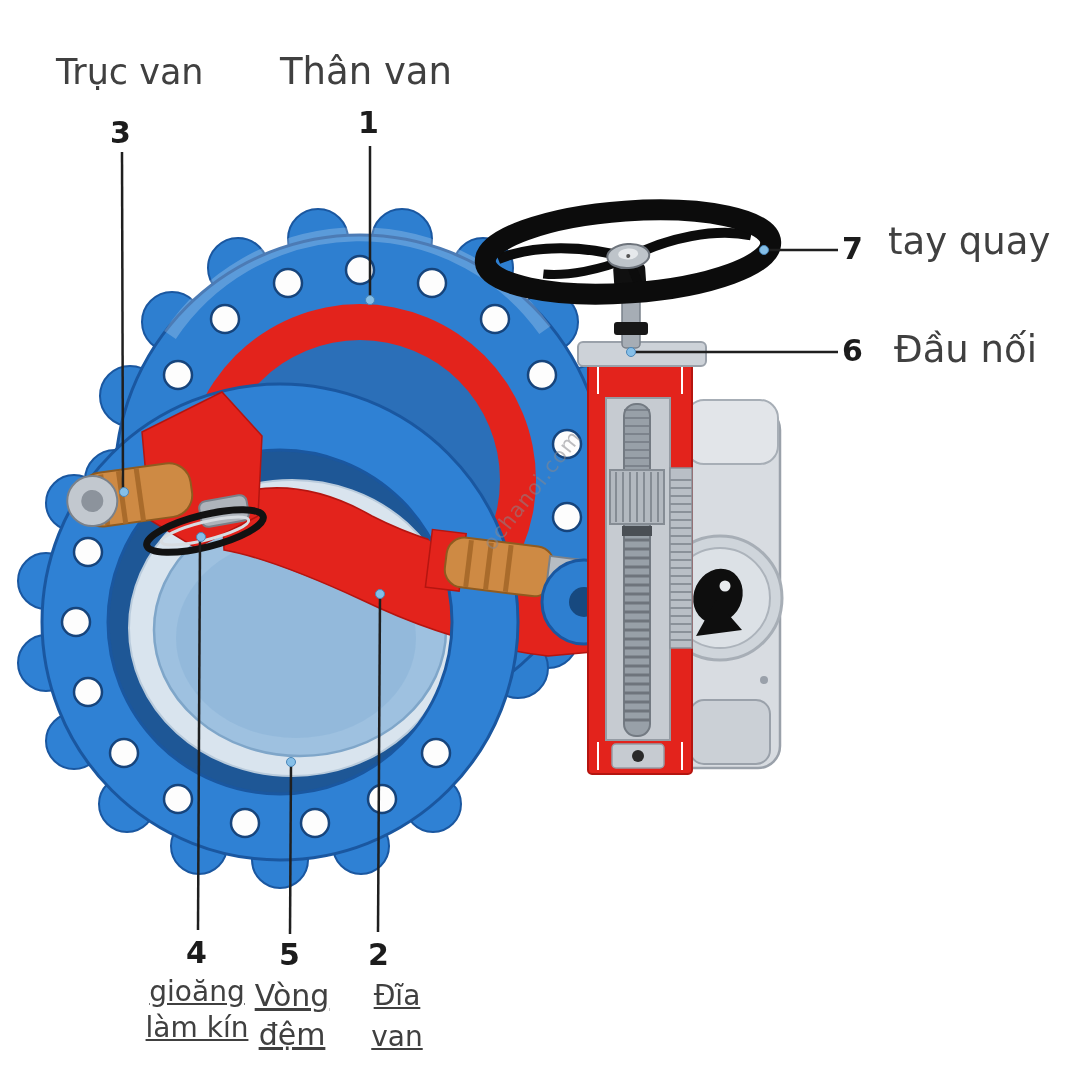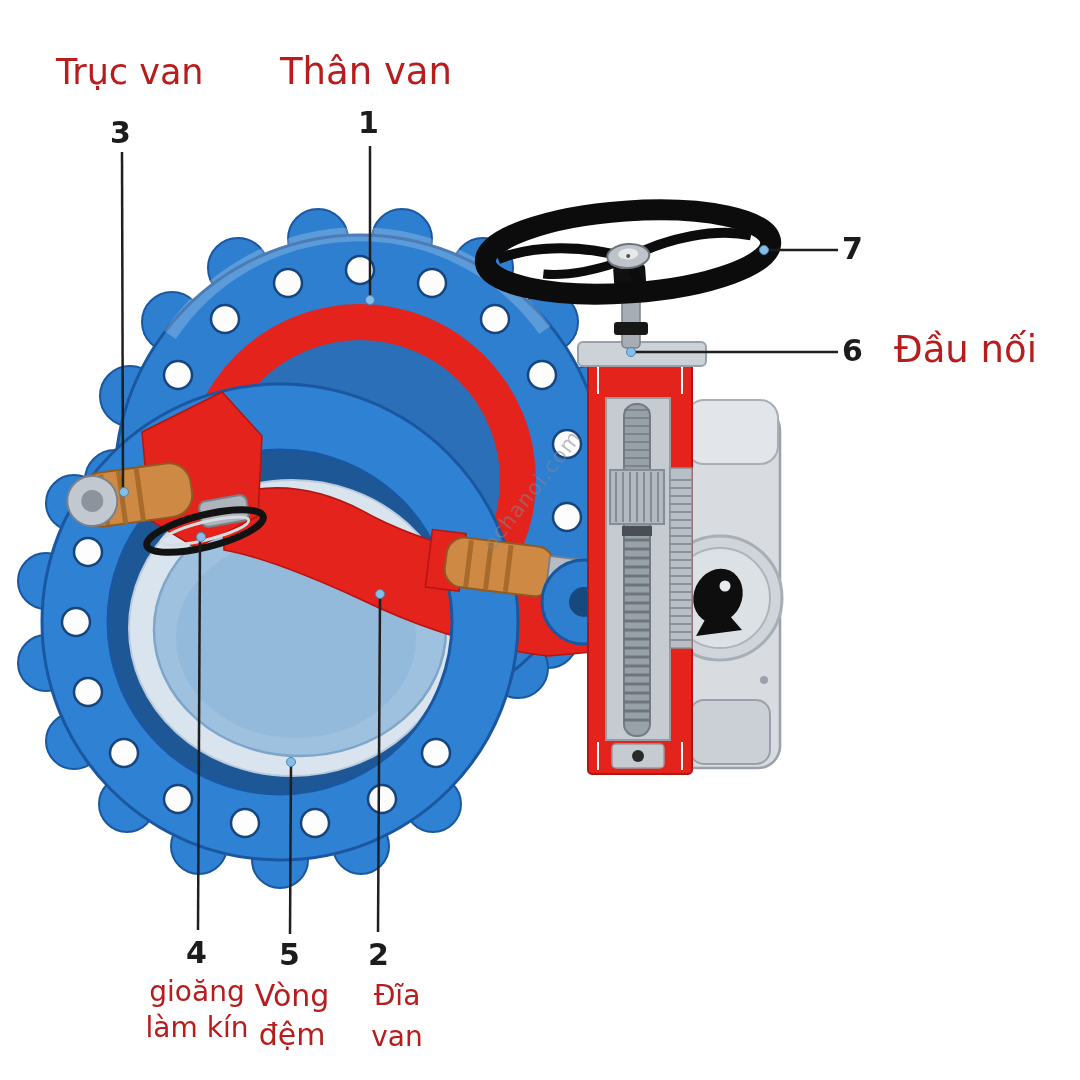--- a/index.html
+++ b/index.html
@@ -2,24 +2,24 @@
 <html><head>
 <meta charset="utf-8">
 <style>
   html,body{margin:0;padding:0;background:#ffffff;}
   #stage{
     position:relative;width:1080px;height:1080px;background:#ffffff;overflow:hidden;
     font-family:"DejaVu Sans","Liberation Sans",sans-serif;color:#111;
   }
   #stage svg{position:absolute;left:0;top:0;}
   .num{position:absolute;font-weight:bold;font-size:30px;color:#1c1c1c;line-height:1;}
-  .lbl{position:absolute;color:#b91c1c;white-space:pre-line;line-height:1.3;}
+  .lbl{position:absolute;color:#404040;white-space:pre-line;line-height:1.3;}
   .lbl.big{font-size:35px;}
   .lbl.right{font-size:37px;}
-  .lbl.small{font-size:28px;text-align:center;}
+  .lbl.small{font-size:28px;text-align:center;text-decoration:underline;}
   .watermark{
     position:absolute;left:478px;top:540px;
     transform:rotate(-52deg);transform-origin:left top;
     font-size:21px;letter-spacing:1px;color:rgba(135,135,140,0.55);
     white-space:nowrap;
   }
 </style>
 </head>
 <body>
 
@@ -219,20 +219,21 @@
   <div class="num" style="left:358px;top:108px;">1</div>
   <div class="num" style="left:368px;top:940px;">2</div>
   <div class="num" style="left:110px;top:118px;">3</div>
   <div class="num" style="left:186px;top:938px;">4</div>
   <div class="num" style="left:279px;top:940px;">5</div>
   <div class="num" style="left:842px;top:336px;">6</div>
   <div class="num" style="left:842px;top:234px;">7</div>
 
   <div class="lbl big" style="left:56px;top:50px;">Trục van</div>
   <div class="lbl big" style="left:280px;top:48px;font-size:37px;text-align:right;">Thân van</div>
+  <div class="lbl right" style="left:888px;top:218px;">tay quay</div>
   <div class="lbl right" style="left:894px;top:326px;">Đầu nối</div>
   <div class="lbl small" style="left:138px;top:974px;width:118px;">gioăng
 làm kín</div>
   <div class="lbl small" style="left:246px;top:976px;width:92px;font-size:30px;">Vòng
 đệm</div>
   <div class="lbl small" style="left:352px;top:976px;width:90px;line-height:1.45;">Đĩa
 van</div>
 
 </div>
 

